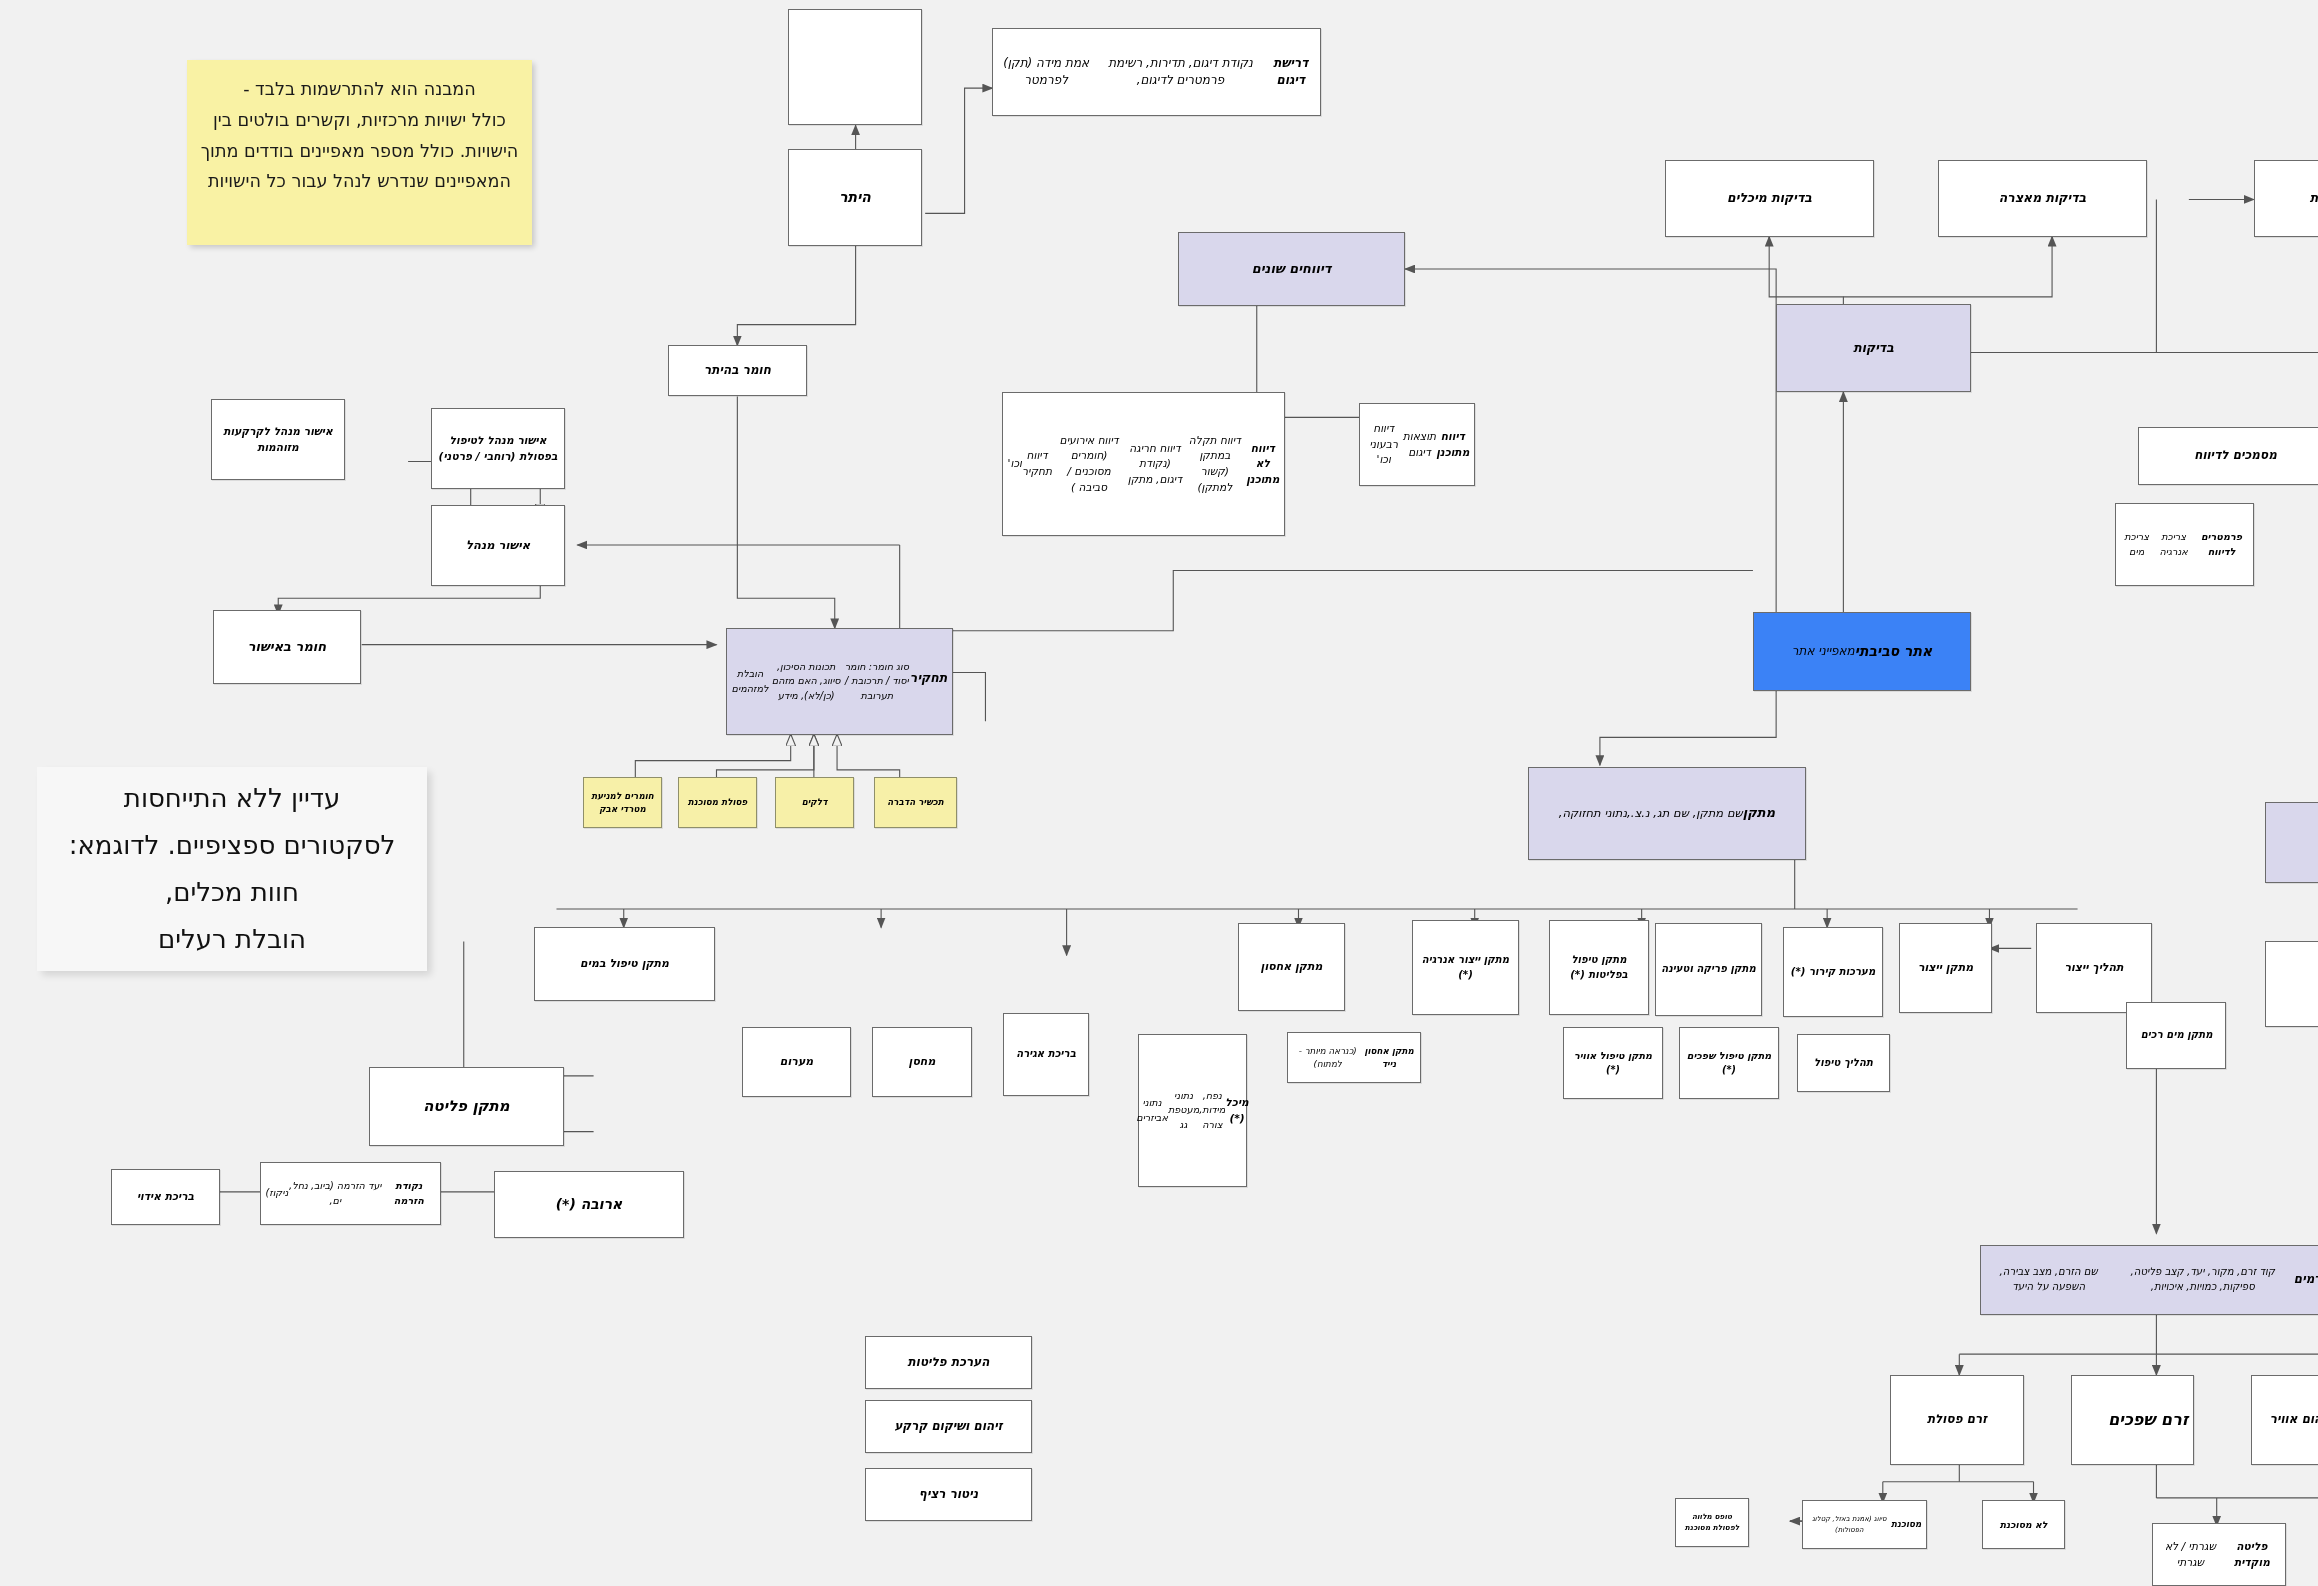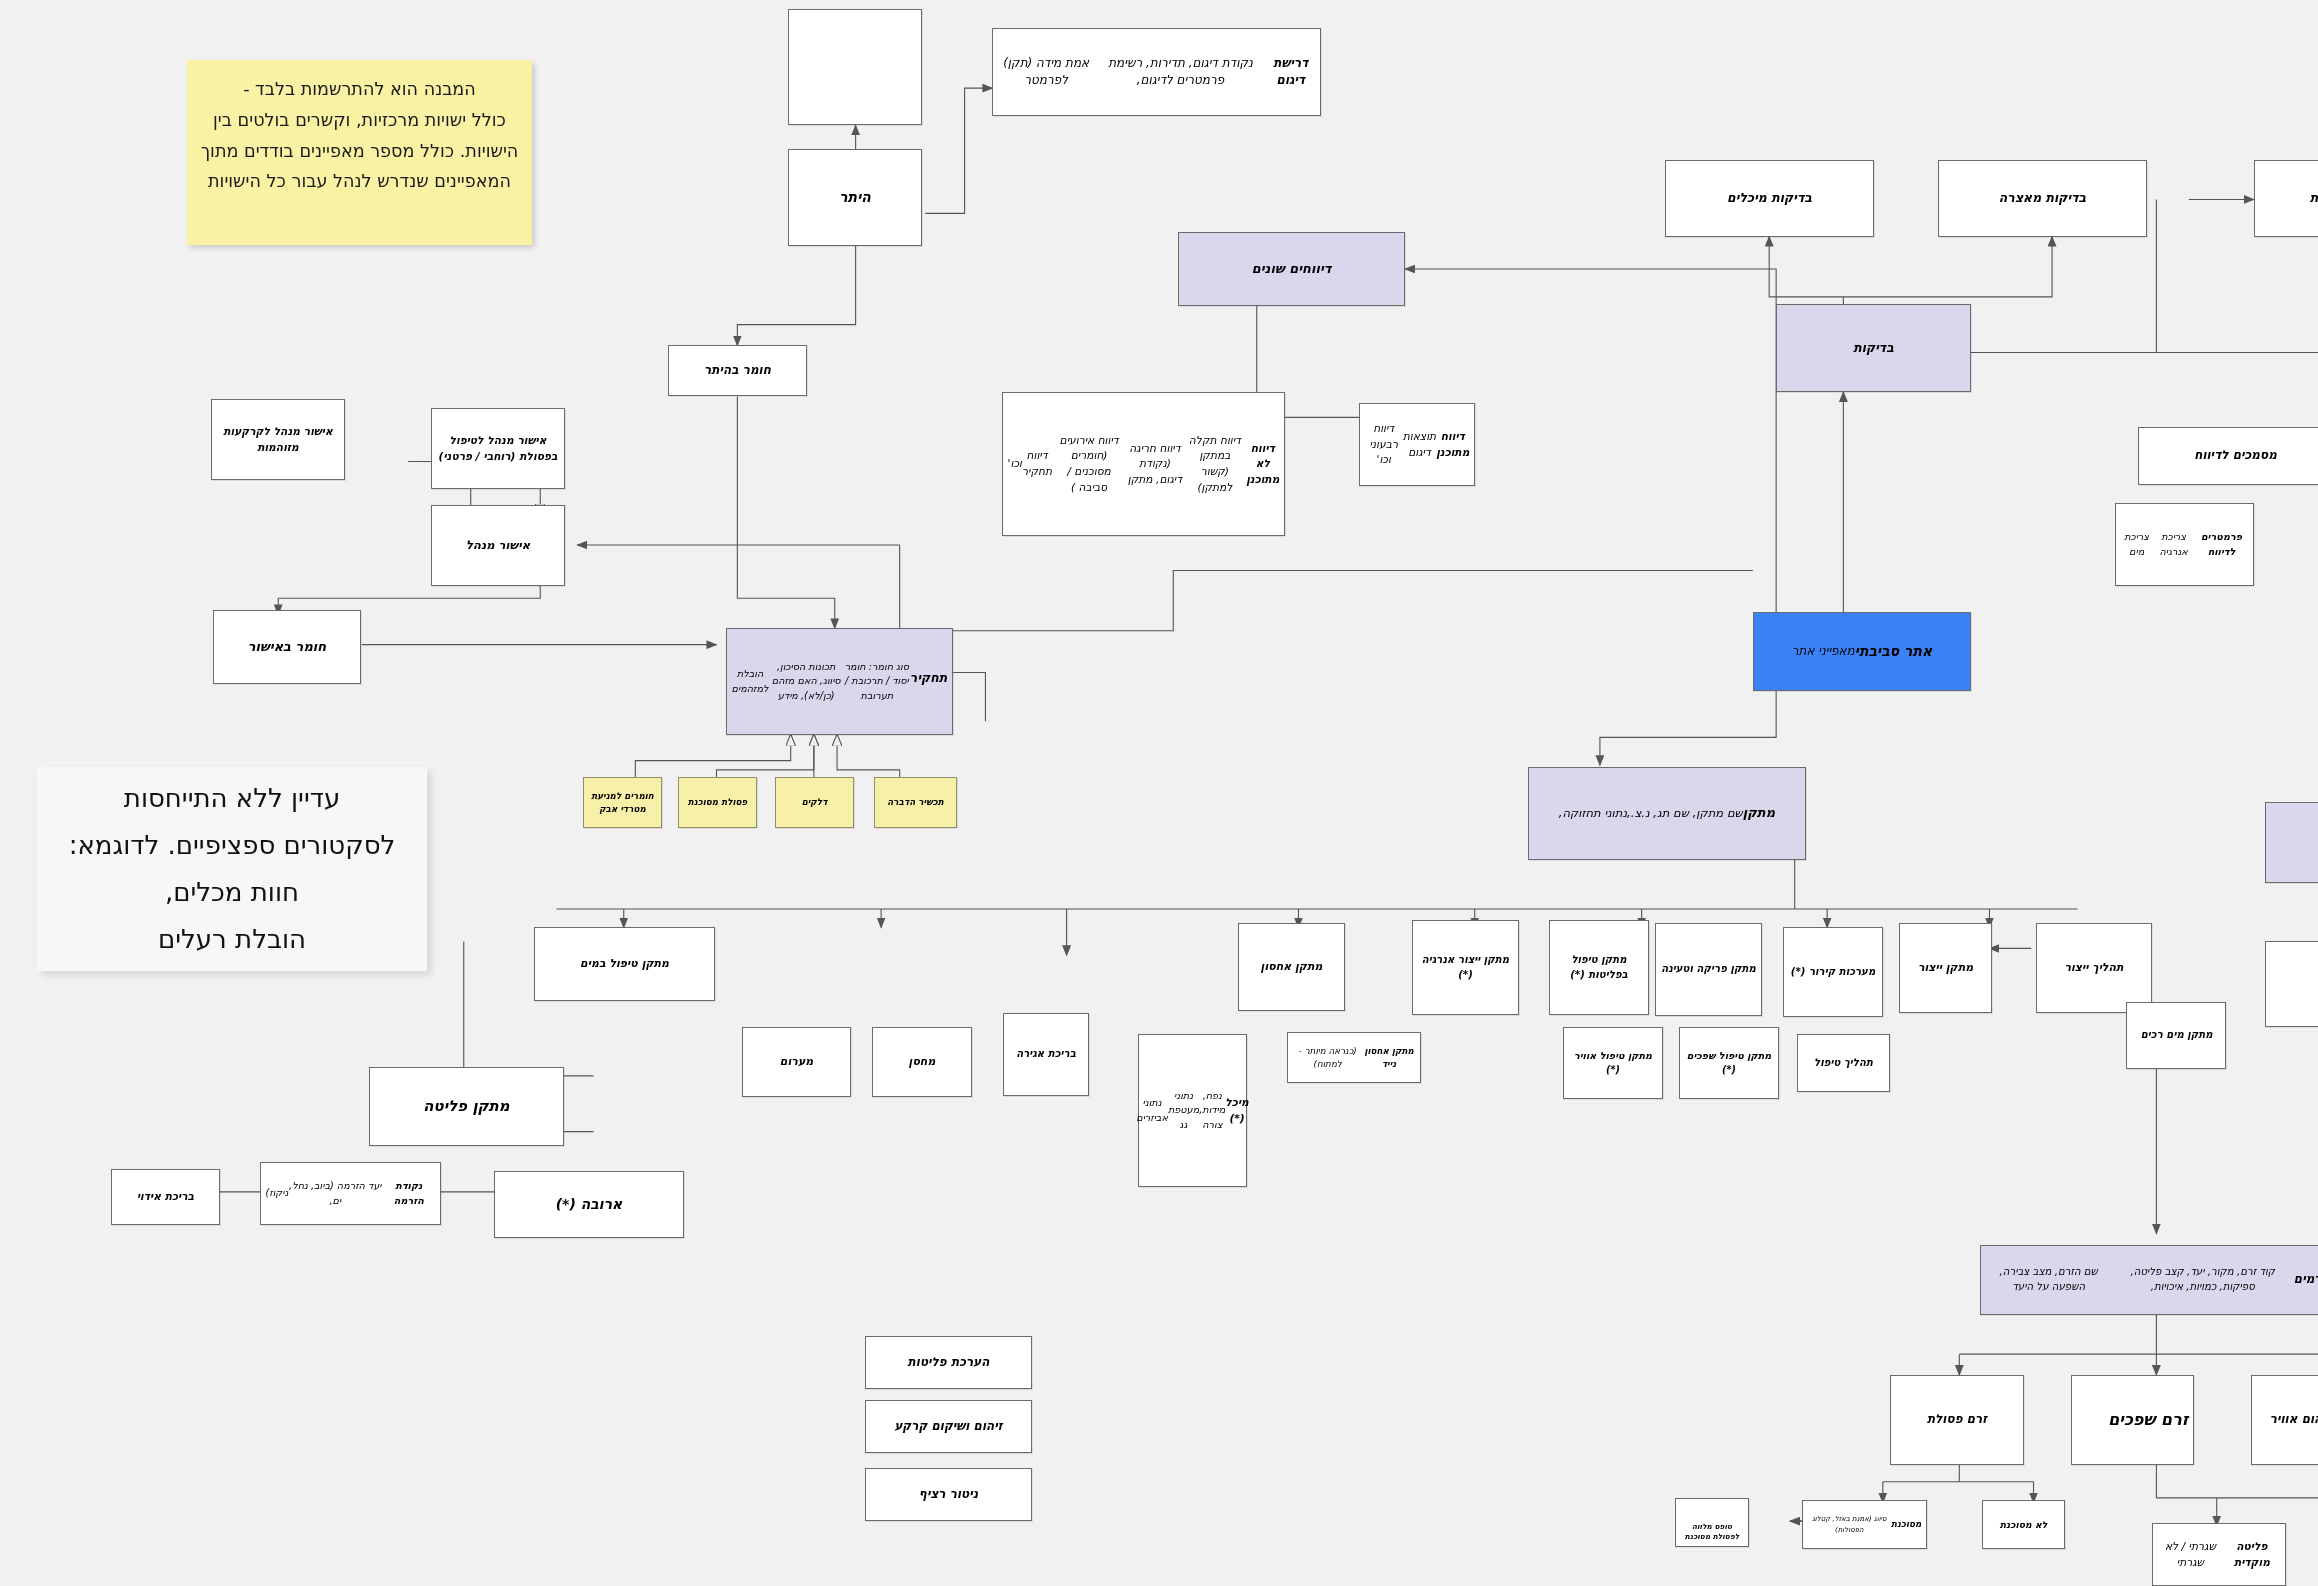--- a/index.html
+++ b/index.html
@@ -397,21 +397,21 @@
   </div>
 
   <div class="node" style="left:2071px;top:1375px;width:123px;height:90px;font-size:16px;padding-left:36px;">
     <span class="ttl">זרם שפכים</span>
   </div>
 
   <div class="node" style="left:2251px;top:1375px;width:123px;height:90px;font-size:12px;">
     <span class="ttl">זרם זיהום אוויר</span>
   </div>
 
-  <div class="node" style="left:1675px;top:1498px;width:74px;height:49px;font-size:7.4px;align-items:flex-end;">
+  <div class="node" style="left:1675px;top:1498px;width:74px;height:49px;font-size:7.4px;">
     <span class="ttl">טופס מלווה לפסולת מסוכנת</span>
   </div>
 
   <div class="node" style="left:1802px;top:1500px;width:125px;height:49px;font-size:8px;">
     <span class="ttl" style="font-size:8.8px;">מסוכנת</span>
     <span class="sub" style="font-size:7px;">סיווג  (אמנת באזל, קטלוג הפסולות)</span>
   </div>
 
   <div class="node" style="left:1982px;top:1500px;width:83px;height:49px;font-size:9.3px;">
     <span class="ttl">לא מסוכנת</span>

